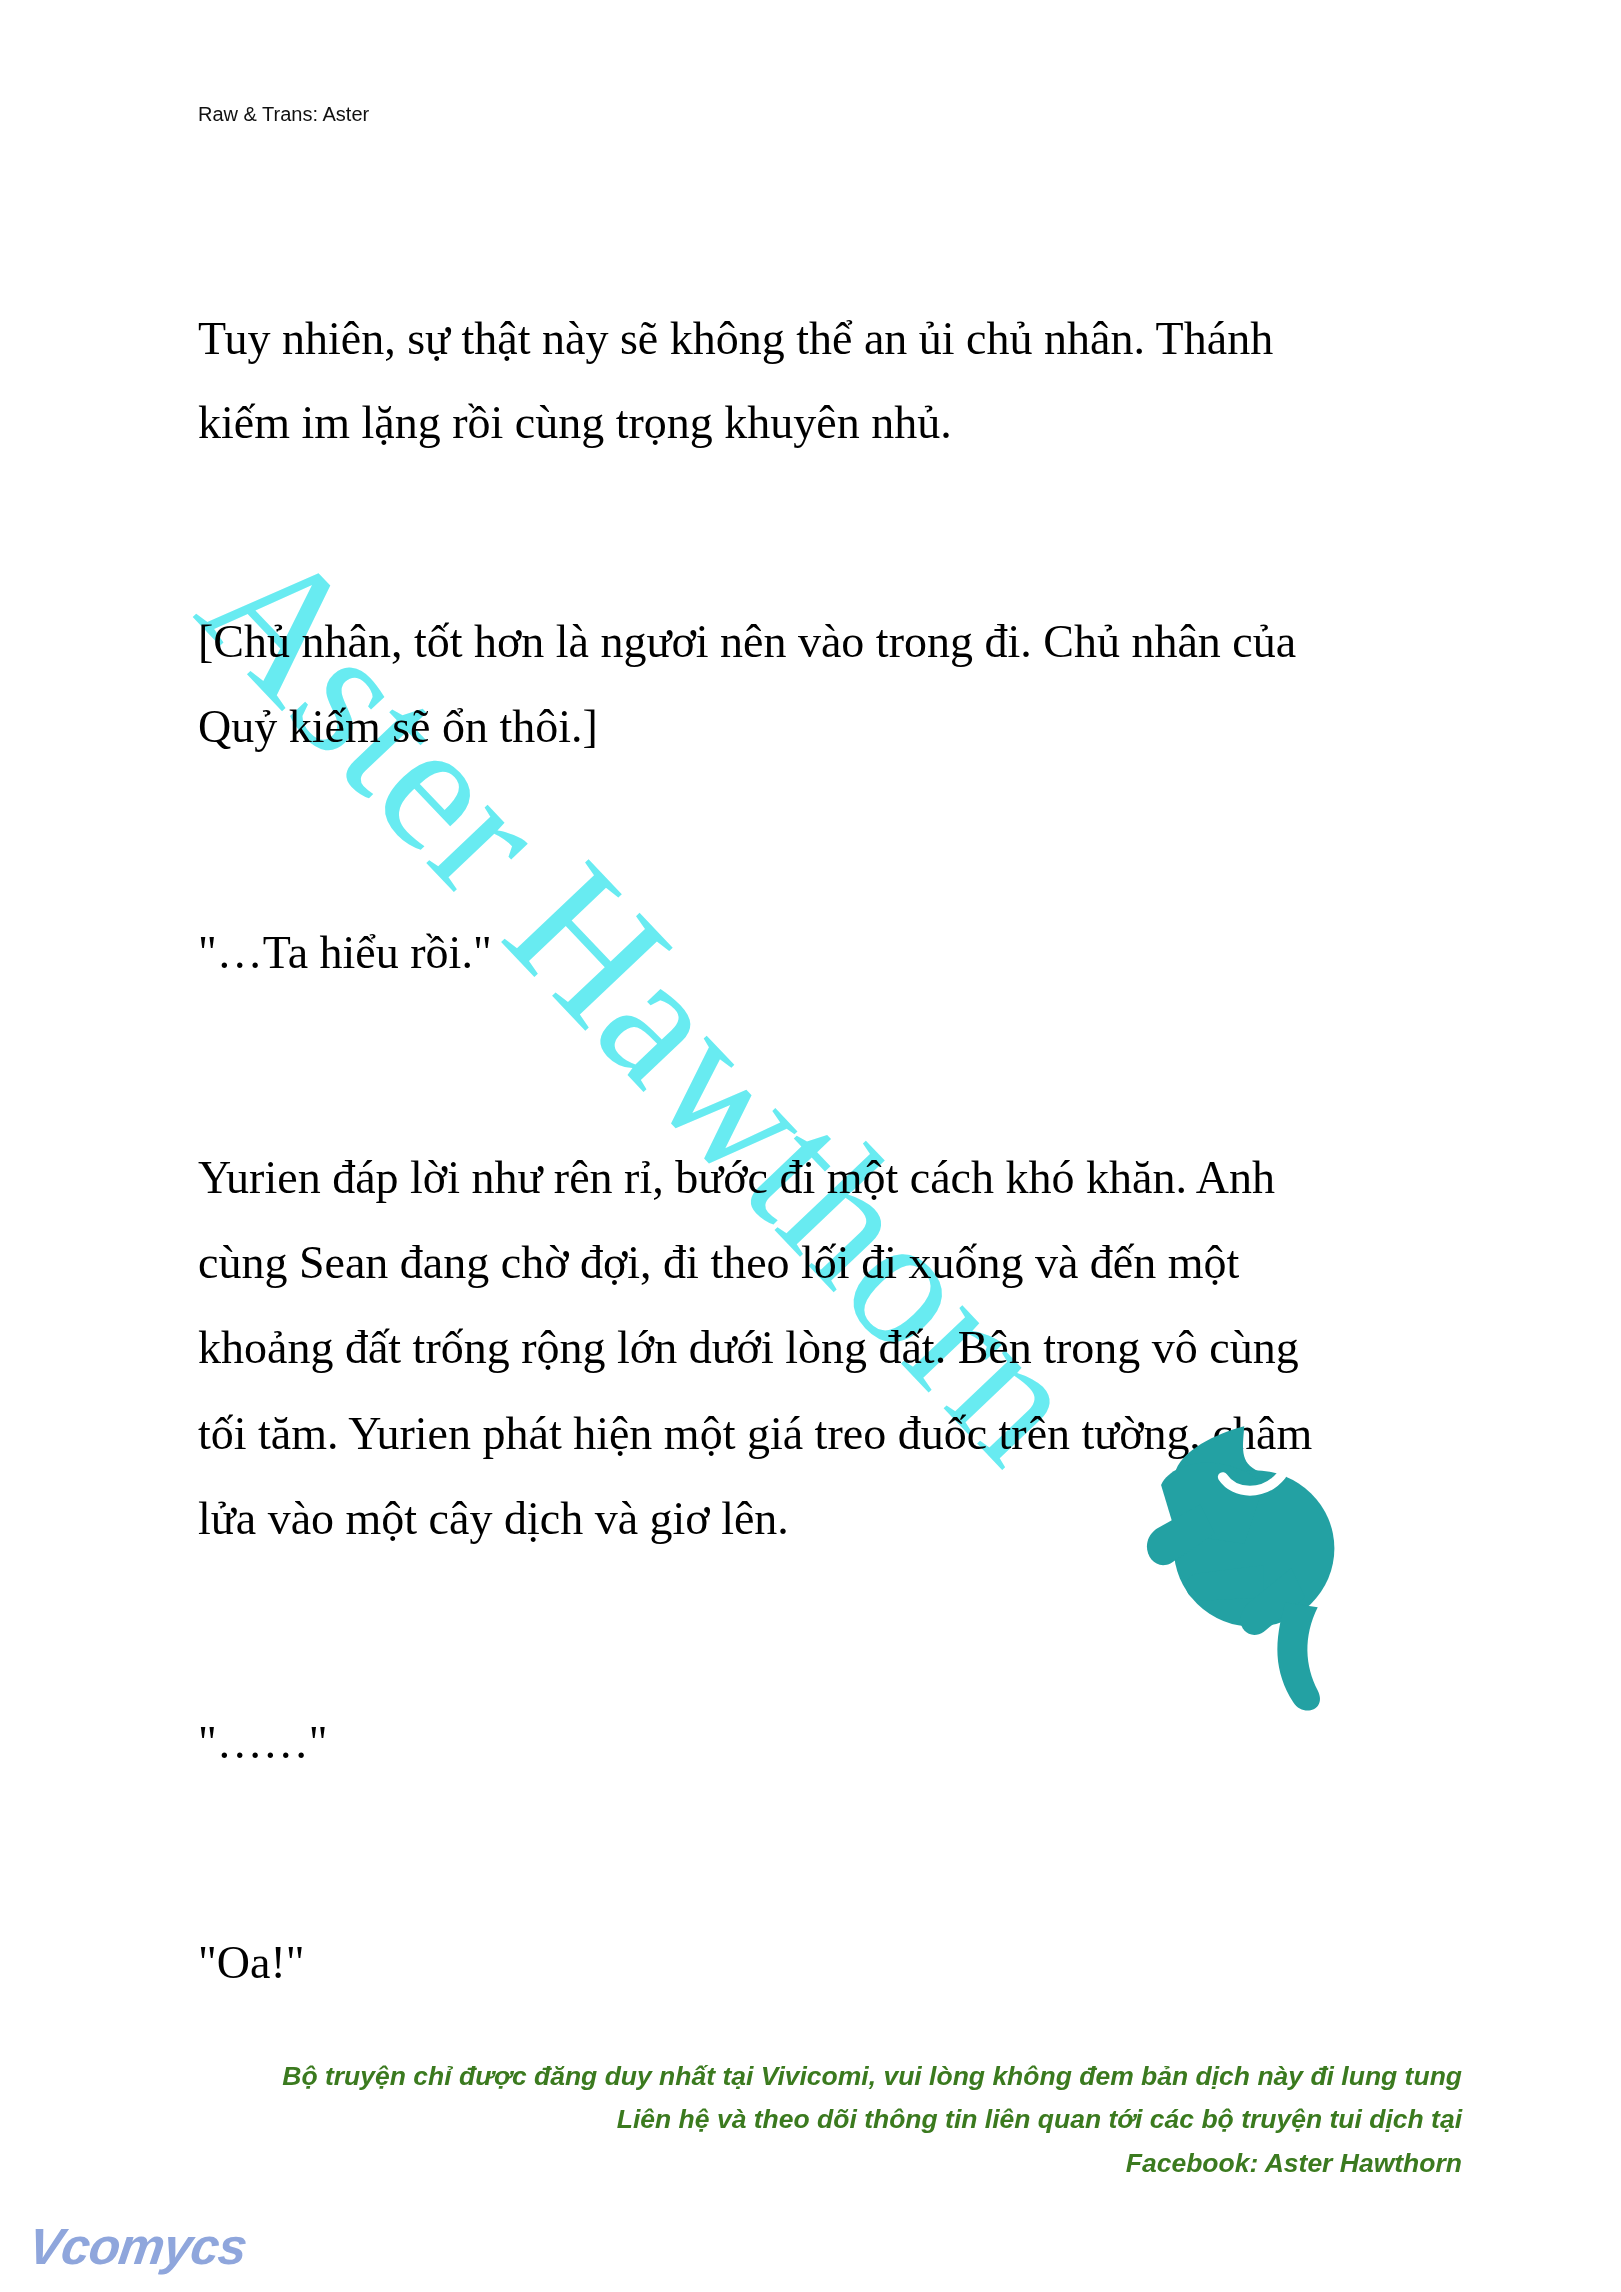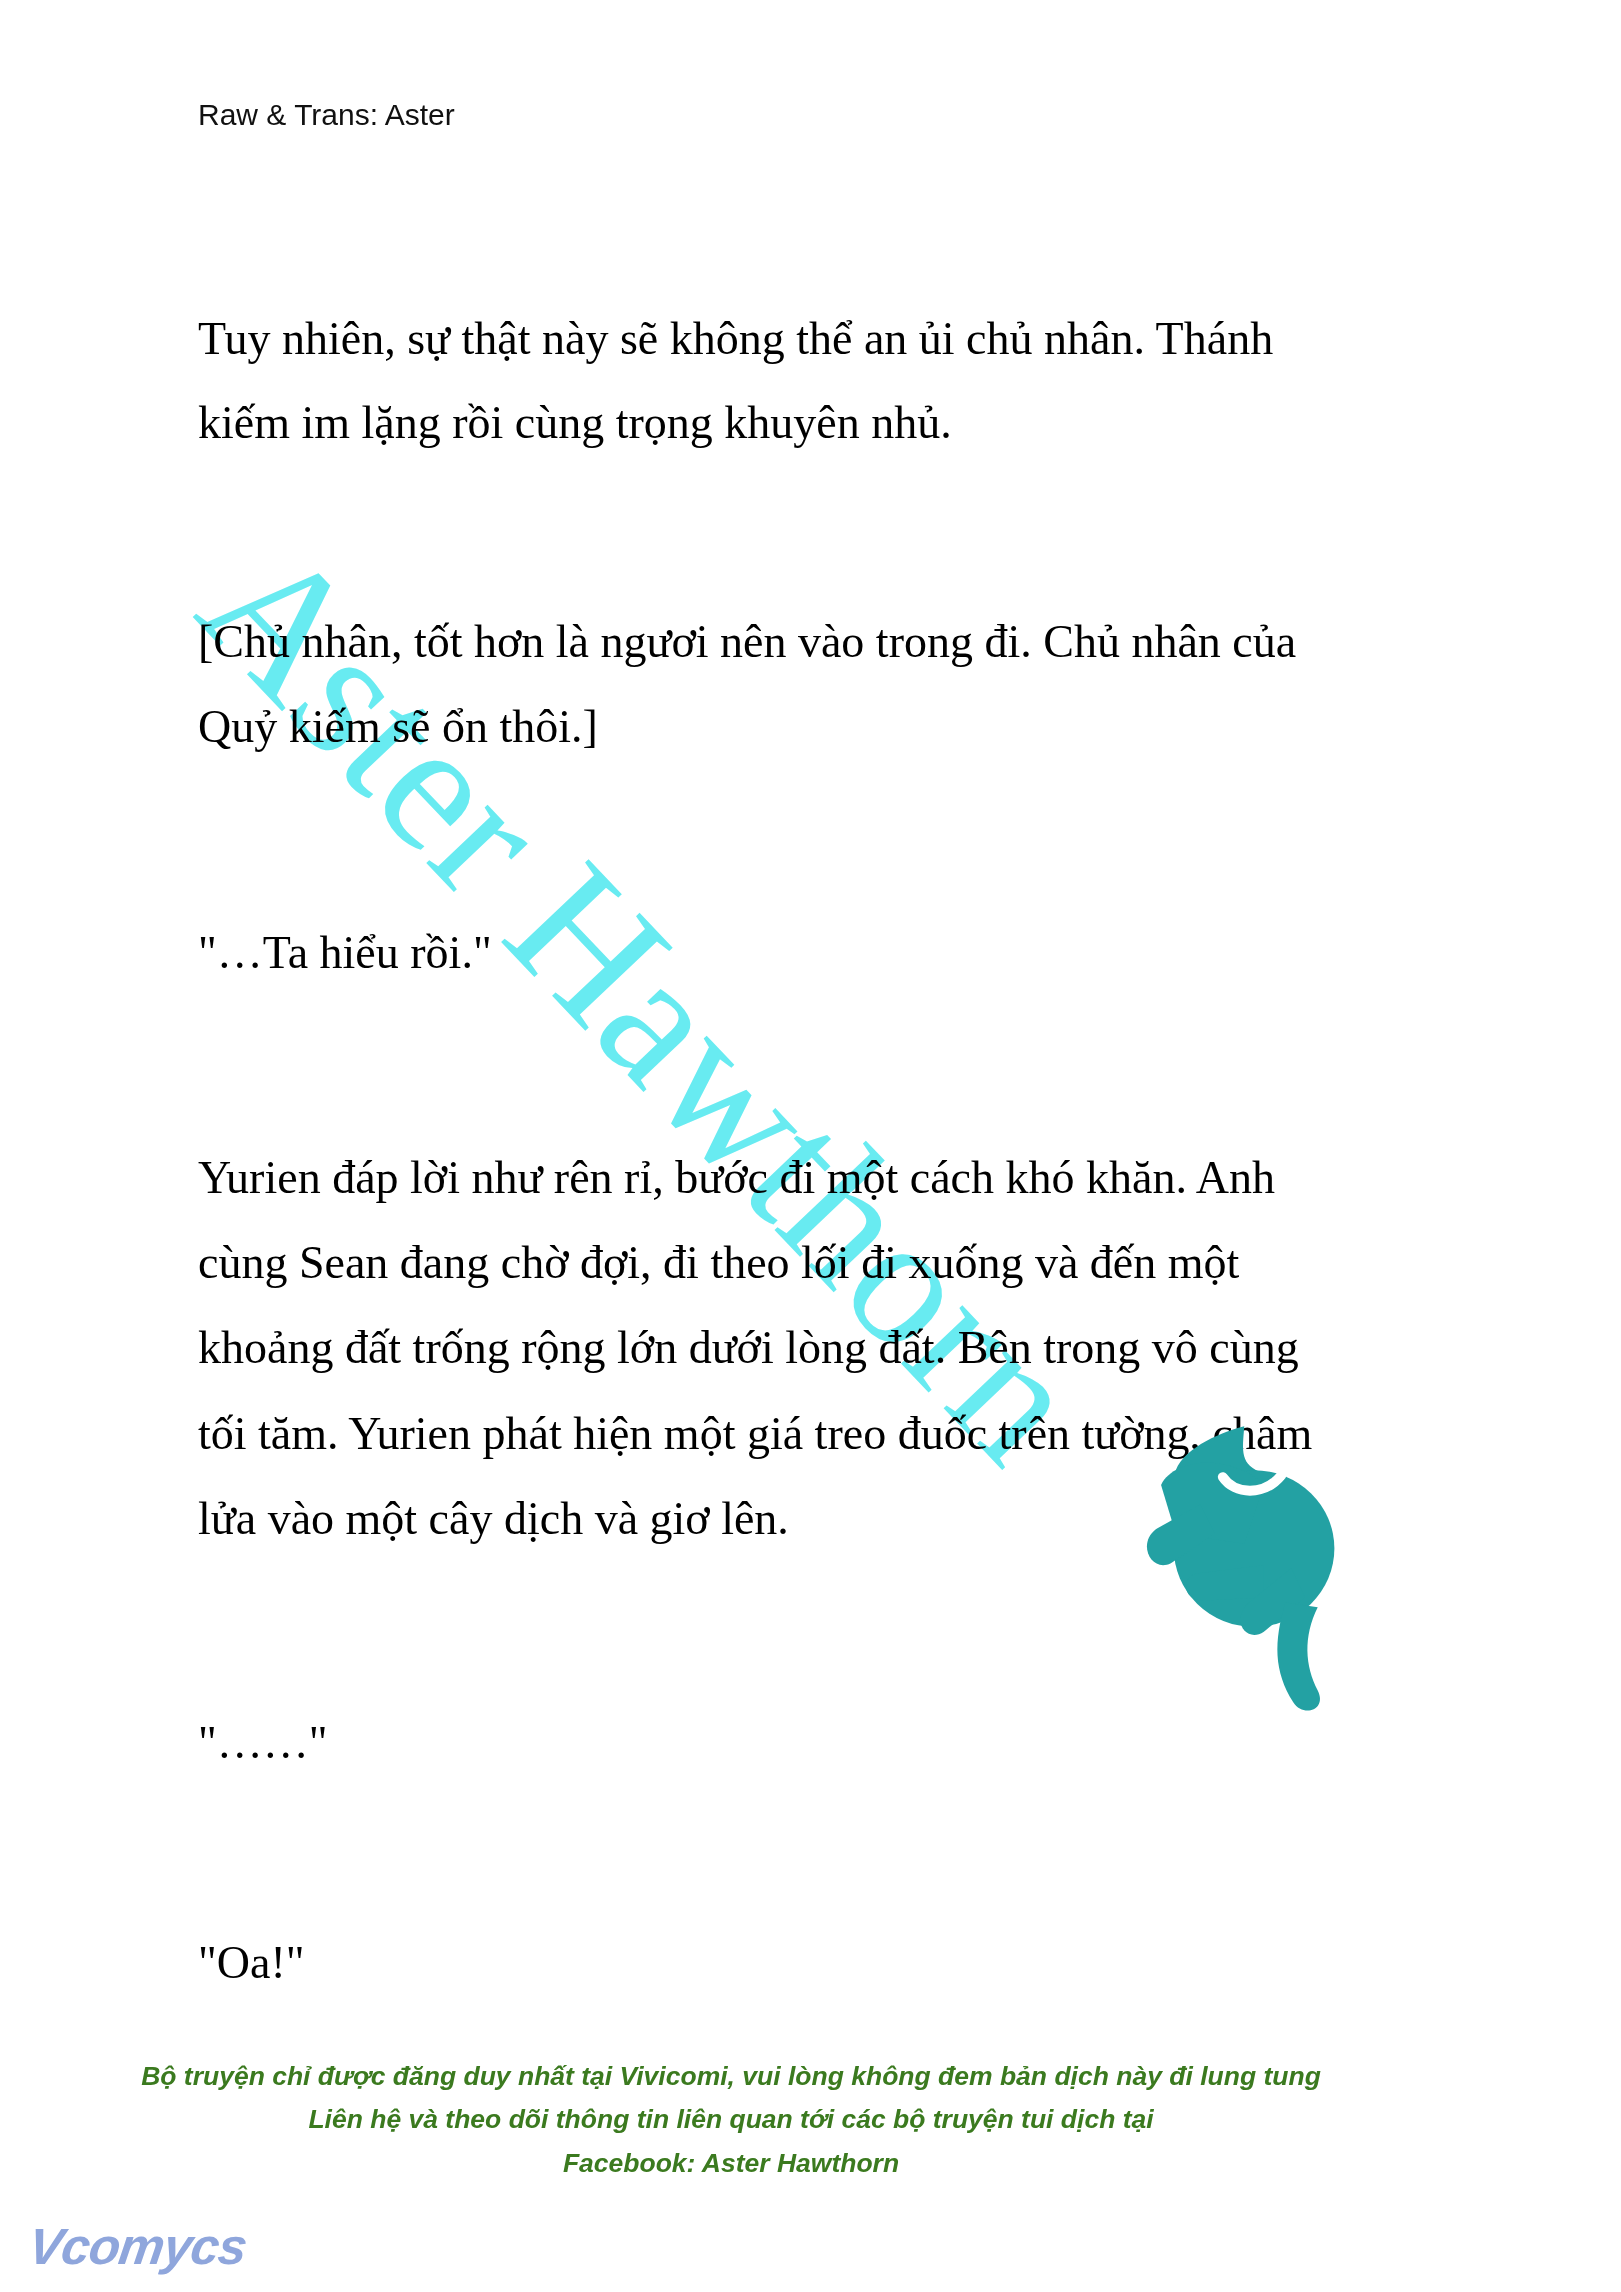--- a/index.html
+++ b/index.html
@@ -1,29 +1,29 @@
 <!DOCTYPE html>
 <html><head>
 <meta charset="utf-8">
 <style>
   html, body { margin: 0; padding: 0; background: #ffffff; }
   body { width: 1621px; height: 2293px; position: relative; overflow: hidden; }
   .page { position: absolute; left: 0; top: 0; width: 1621px; height: 2293px; background: #fff; }
   .header {
     position: absolute; left: 198px; top: 97px;
-    font-family: "Liberation Sans", sans-serif; font-size: 30px; color: #111;
+    font-family: "Liberation Sans", sans-serif; font-size: 20px; color: #111;
     line-height: 35px; white-space: nowrap;
   }
   .line {
     position: absolute; left: 198px;
     font-family: "Liberation Serif", serif; font-size: 46px; color: #000;
     line-height: 55px; height: 55px; white-space: nowrap; text-align: right;
   }
   .footer-line {
-    position: absolute; left: 0; width: 1462px; text-align: center;
+    position: absolute; left: 0; width: 1462px; text-align: right;
     font-family: "Liberation Sans", sans-serif; font-weight: bold; font-style: italic;
     font-size: 26.5px; line-height: 31px; white-space: nowrap;
   }
   .watermark {
     position: absolute; left: 147px; top: 970px; width: 1421px; height: 186px;
     transform-origin: 0 0; transform: translate(157px, -461px) rotate(46.5deg);
     font-family: "Liberation Serif", serif; font-size: 184px; line-height: 186px;
     white-space: nowrap; pointer-events: none; opacity: 0.85;
   }
   .cat { position: absolute; left: 1117px; top: 1426px; width: 235px; height: 294px; }

